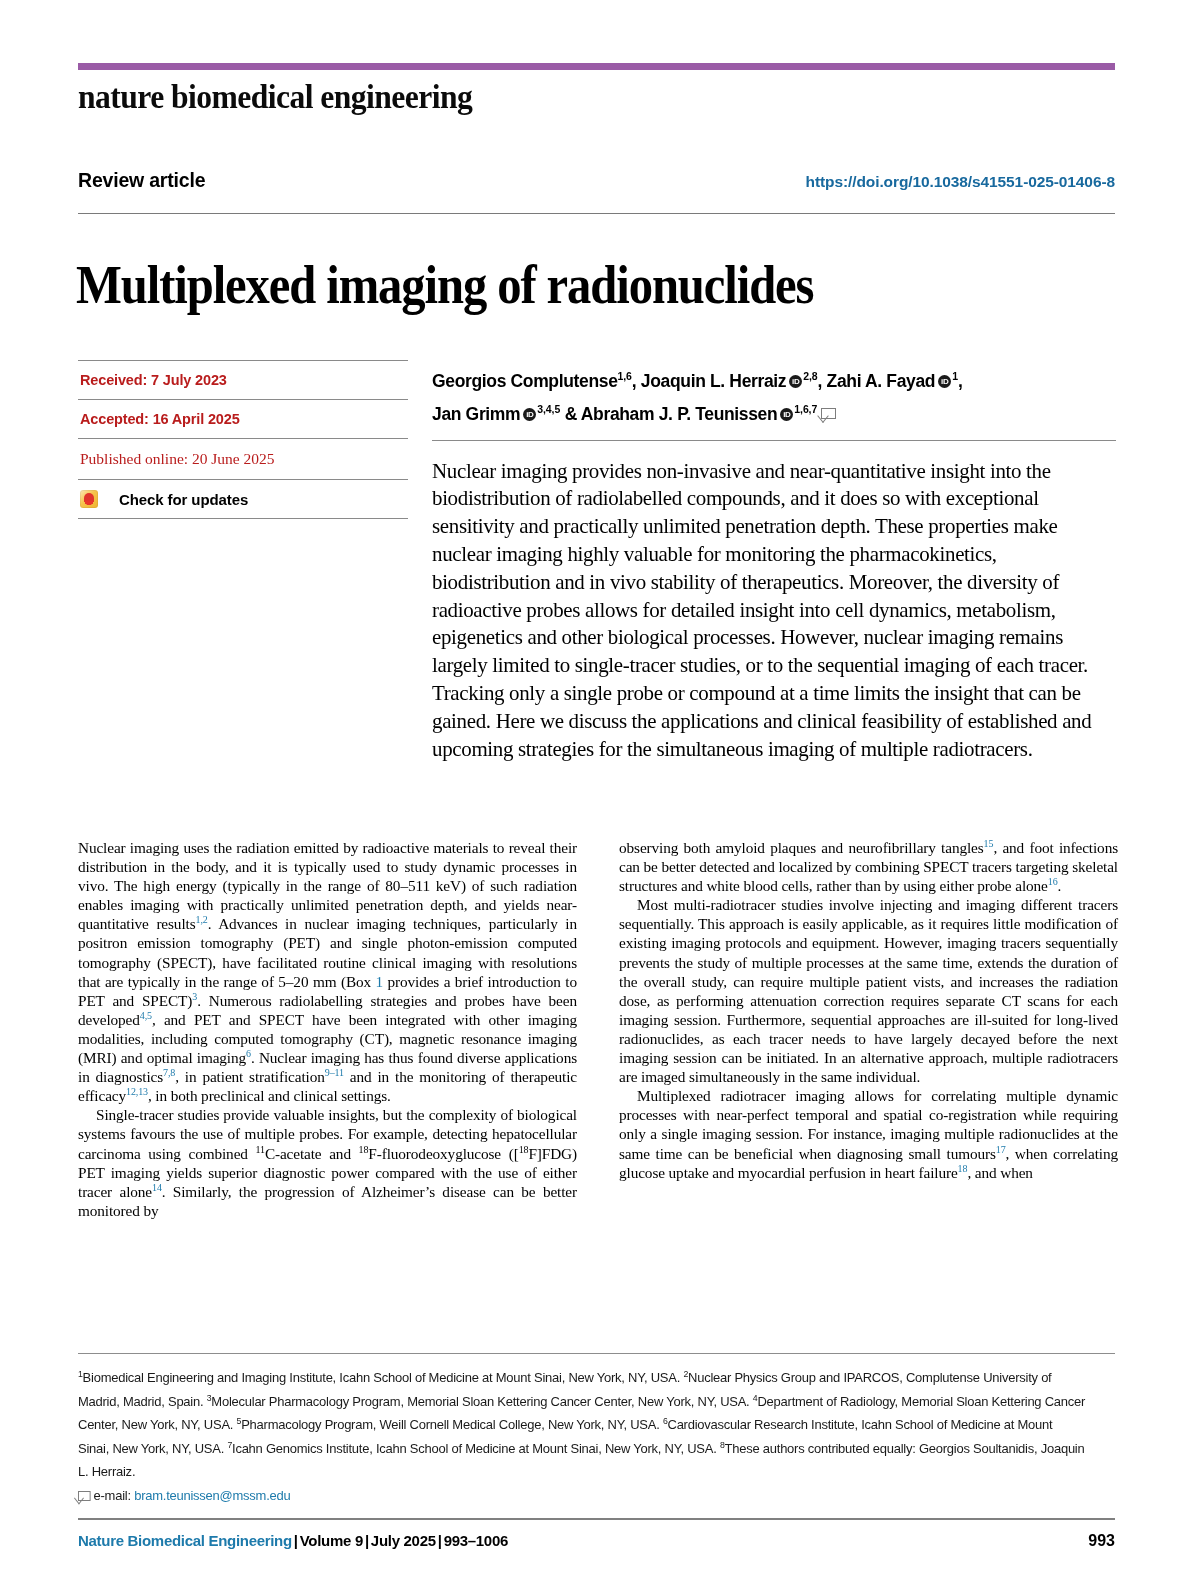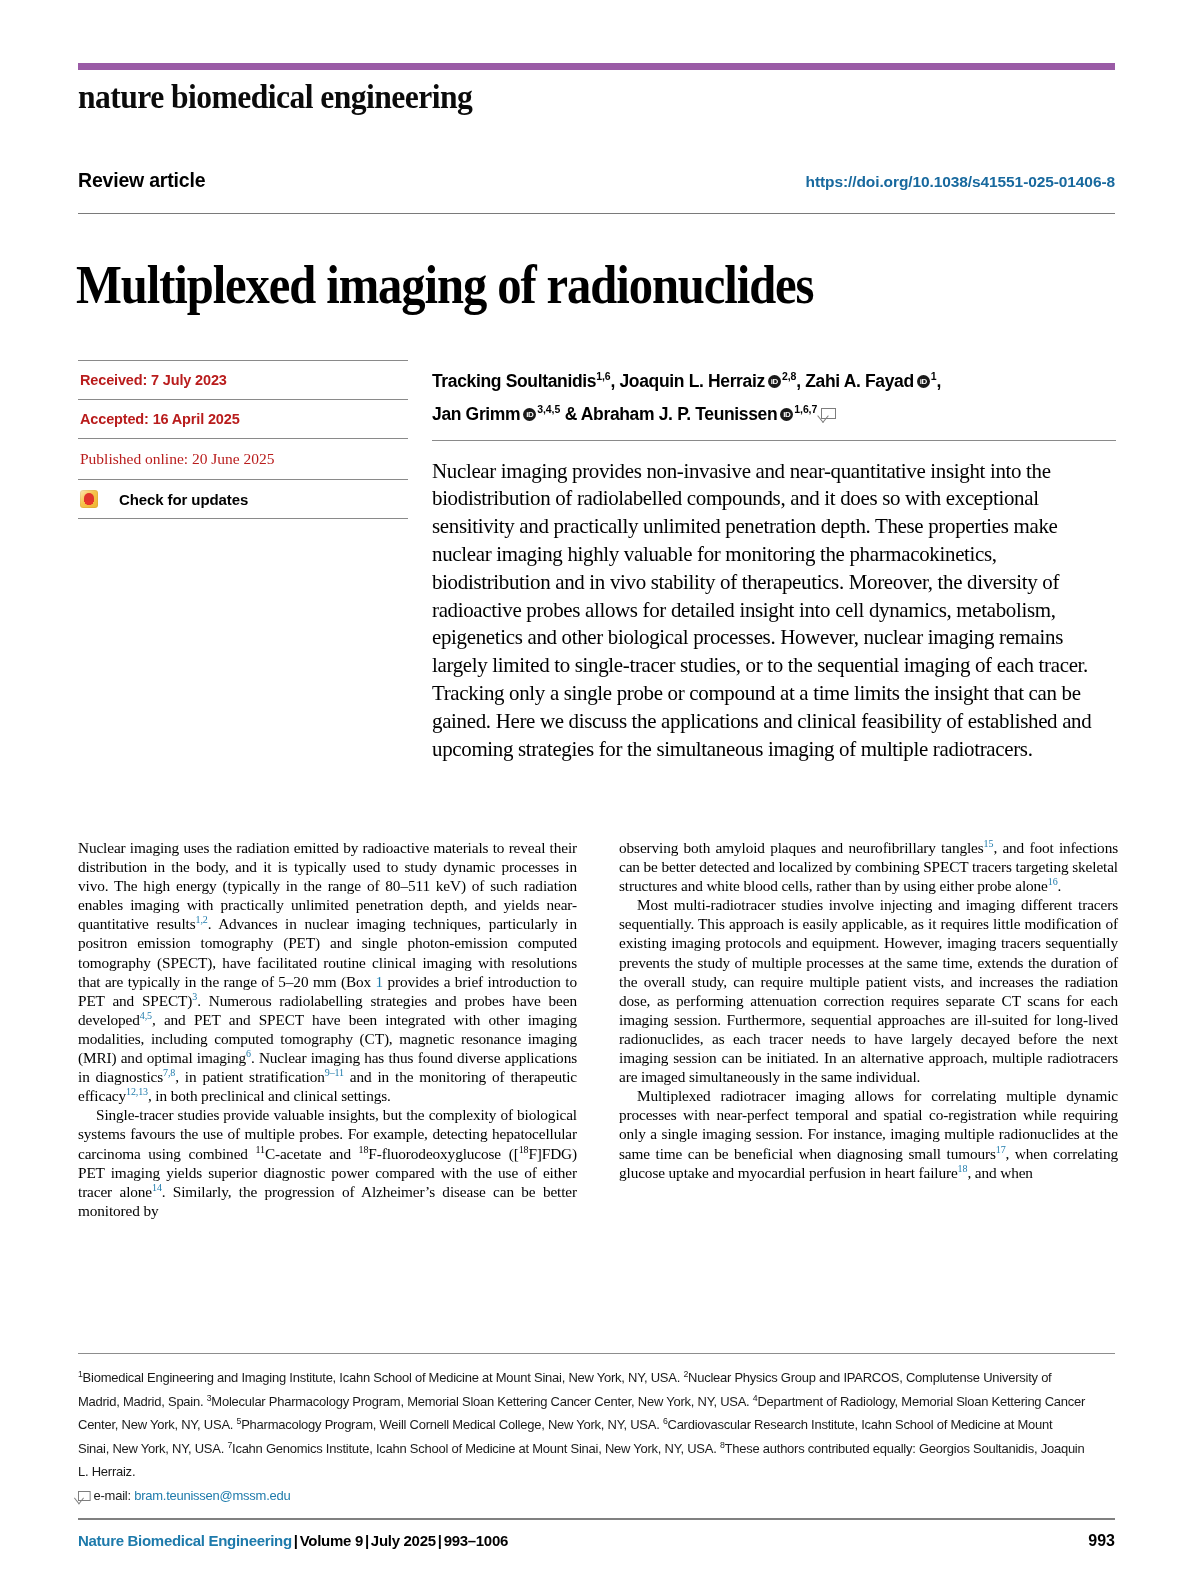--- a/index.html
+++ b/index.html
@@ -378,21 +378,21 @@
     <div class="meta-rule"></div>
     <div class="check-updates">
       <span class="cfu-icon"></span>
       <span class="cfu-label">Check for updates</span>
     </div>
     <div class="meta-rule"></div>
   </div>
 
   <div class="authors-block">
     <div class="authors">
-      <span>Tracking Soultanidis</span><sup>1,6</sup><span>, Joaquin L. Herraiz</span><span class="orcid"></span><sup>2,8</sup><span>, Zahi A. Fayad</span><span class="orcid"></span><sup>1</sup><span>,</span><br>
+      <span>Georgios Complutense</span><sup>1,6</sup><span>, Joaquin L. Herraiz</span><span class="orcid"></span><sup>2,8</sup><span>, Zahi A. Fayad</span><span class="orcid"></span><sup>1</sup><span>,</span><br>
       <span>Jan Grimm</span><span class="orcid"></span><sup>3,4,5</sup> <span>&amp; Abraham J. P. Teunissen</span><span class="orcid"></span><sup>1,6,7</sup><span class="envelope"></span>
     </div>
     <div class="abs-rule"></div>
     <div class="abstract">Nuclear imaging provides non-invasive and near-quantitative insight into the biodistribution of radiolabelled compounds, and it does so with exceptional sensitivity and practically unlimited penetration depth. These properties make nuclear imaging highly valuable for monitoring the pharmacokinetics, biodistribution and in vivo stability of therapeutics. Moreover, the diversity of radioactive probes allows for detailed insight into cell dynamics, metabolism, epigenetics and other biological processes. However, nuclear imaging remains largely limited to single-tracer studies, or to the sequential imaging of each tracer. Tracking only a single probe or compound at a time limits the insight that can be gained. Here we discuss the applications and clinical feasibility of established and upcoming strategies for the simultaneous imaging of multiple radiotracers.</div>
   </div>
 
   <div class="body-cols">
 
     <div class="col">
       <p><span>Nuclear imaging uses the radiation emitted by radioactive materials to reveal their distribution in the body, and it is typically used to study dynamic processes in vivo. The high energy (typically in the range of 80–511 keV) of such radiation enables imaging with practically unlimited penetration depth, and yields near-quantitative results</span><span class="ref">1,2</span><span>. Advances in nuclear imaging techniques, particularly in positron emission tomography (PET) and single photon-emission computed tomography (SPECT), have facilitated routine clinical imaging with resolutions that are typically in the range of 5–20 mm (Box </span><span class="boxref">1</span><span> provides a brief introduction to PET and SPECT)</span><span class="ref">3</span><span>. Numerous radiolabelling strategies and probes have been developed</span><span class="ref">4,5</span><span>, and PET and SPECT have been integrated with other imaging modalities, including computed tomography (CT), magnetic resonance imaging (MRI) and optimal imaging</span><span class="ref">6</span><span>. Nuclear imaging has thus found diverse applications in diagnostics</span><span class="ref">7,8</span><span>, in patient stratification</span><span class="ref">9–11</span><span> and in the monitoring of therapeutic efficacy</span><span class="ref">12,13</span><span>, in both preclinical and clinical settings.</span></p>

